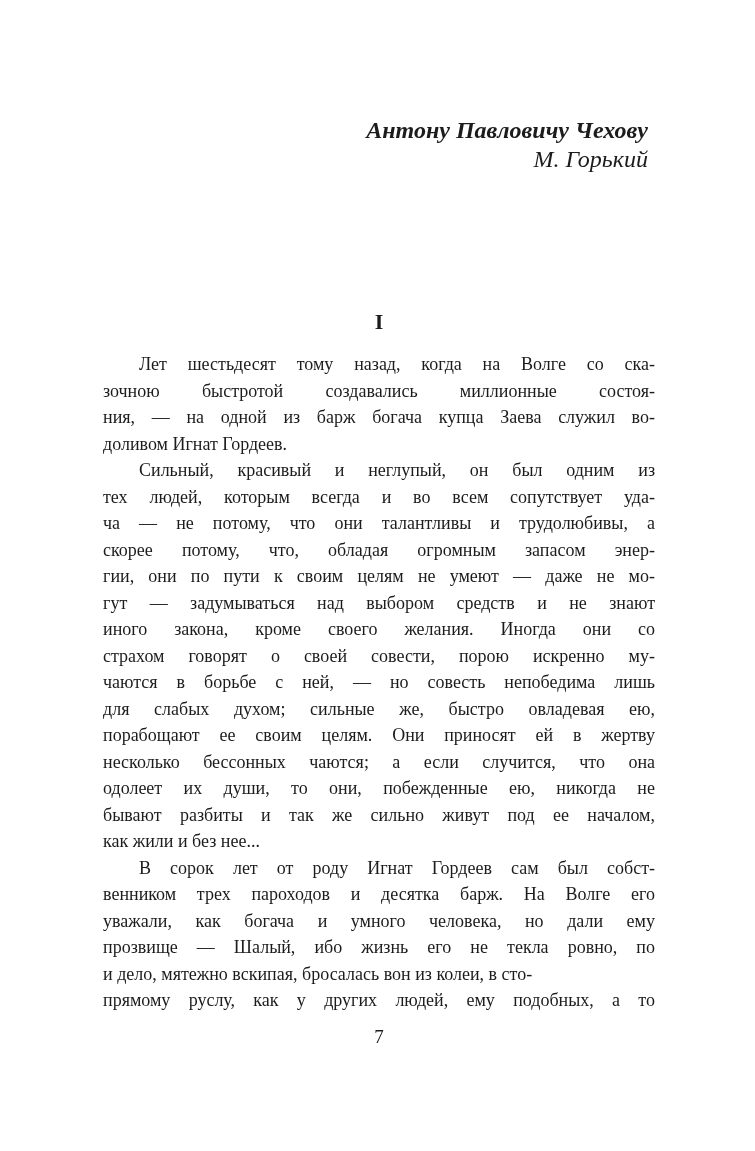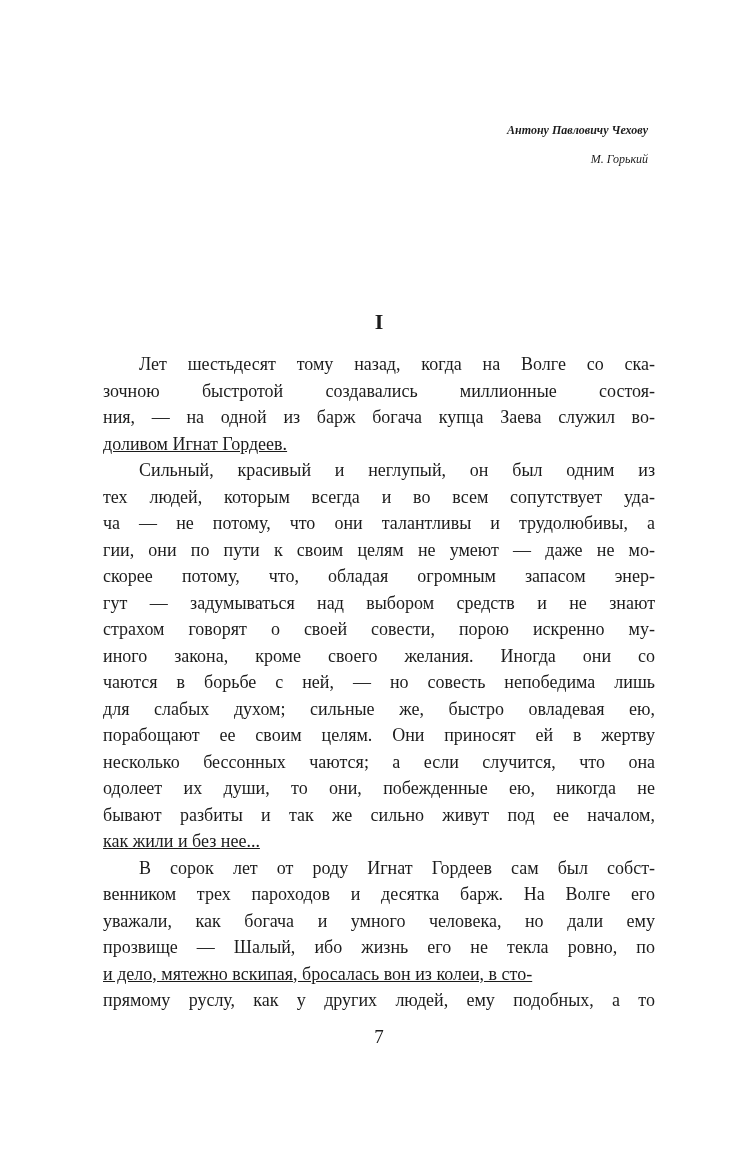--- a/index.html
+++ b/index.html
@@ -16,21 +16,21 @@
     color: #1c1c1c;
     overflow: hidden;
   }
   .dedication {
     position: absolute;
     top: 116px;
     left: 103px;
     width: 545px;
     text-align: right;
     font-style: italic;
-    font-size: 12px;
+    font-size: 24px;
     line-height: 29px;
   }
   .dedication-recipient {
     font-weight: bold;
   }
   .chapter-heading {
     position: absolute;
     top: 309px;
     left: 103px;
     width: 552px;
@@ -49,21 +49,20 @@
   }
   .paragraph {
     margin: 0;
   }
   .line {
     text-align: justify;
     text-align-last: justify;
   }
   .line.last-line {
     text-align-last: left;
-    text-decoration: underline;
   }
   .line.first-line {
     text-indent: 36px;
   }
   .page-number {
     position: absolute;
     top: 1026px;
     left: 103px;
     width: 552px;
     text-align: center;
@@ -87,25 +86,25 @@
       <div class="paragraph">
         <div class="line first-line">Лет шестьдесят тому назад, когда на Волге со ска-</div>
         <div class="line">зочною быстротой создавались миллионные состоя-</div>
         <div class="line">ния, — на одной из барж богача купца Заева служил во-</div>
         <div class="line last-line">доливом Игнат Гордеев.</div>
       </div>
       <div class="paragraph">
         <div class="line first-line">Сильный, красивый и неглупый, он был одним из</div>
         <div class="line">тех людей, которым всегда и во всем сопутствует уда-</div>
         <div class="line">ча — не потому, что они талантливы и трудолюбивы, а</div>
+        <div class="line">скорее потому, что, обладая огромным запасом энер-</div>
         <div class="line">гии, они по пути к своим целям не умеют — даже не мо-</div>
-        <div class="line">скорее потому, что, обладая огромным запасом энер-</div>
         <div class="line">гут — задумываться над выбором средств и не знают</div>
+        <div class="line">иного закона, кроме своего желания. Иногда они со</div>
         <div class="line">страхом говорят о своей совести, порою искренно му-</div>
-        <div class="line">иного закона, кроме своего желания. Иногда они со</div>
         <div class="line">чаются в борьбе с ней, — но совесть непобедима лишь</div>
         <div class="line">для слабых духом; сильные же, быстро овладевая ею,</div>
         <div class="line">порабощают ее своим целям. Они приносят ей в жертву</div>
         <div class="line">несколько бессонных чаются; а если случится, что она</div>
         <div class="line">одолеет их души, то они, побежденные ею, никогда не</div>
         <div class="line">бывают разбиты и так же сильно живут под ее началом,</div>
         <div class="line last-line">как жили и без нее...</div>
       </div>
       <div class="paragraph">
         <div class="line first-line">В сорок лет от роду Игнат Гордеев сам был собст-</div>

